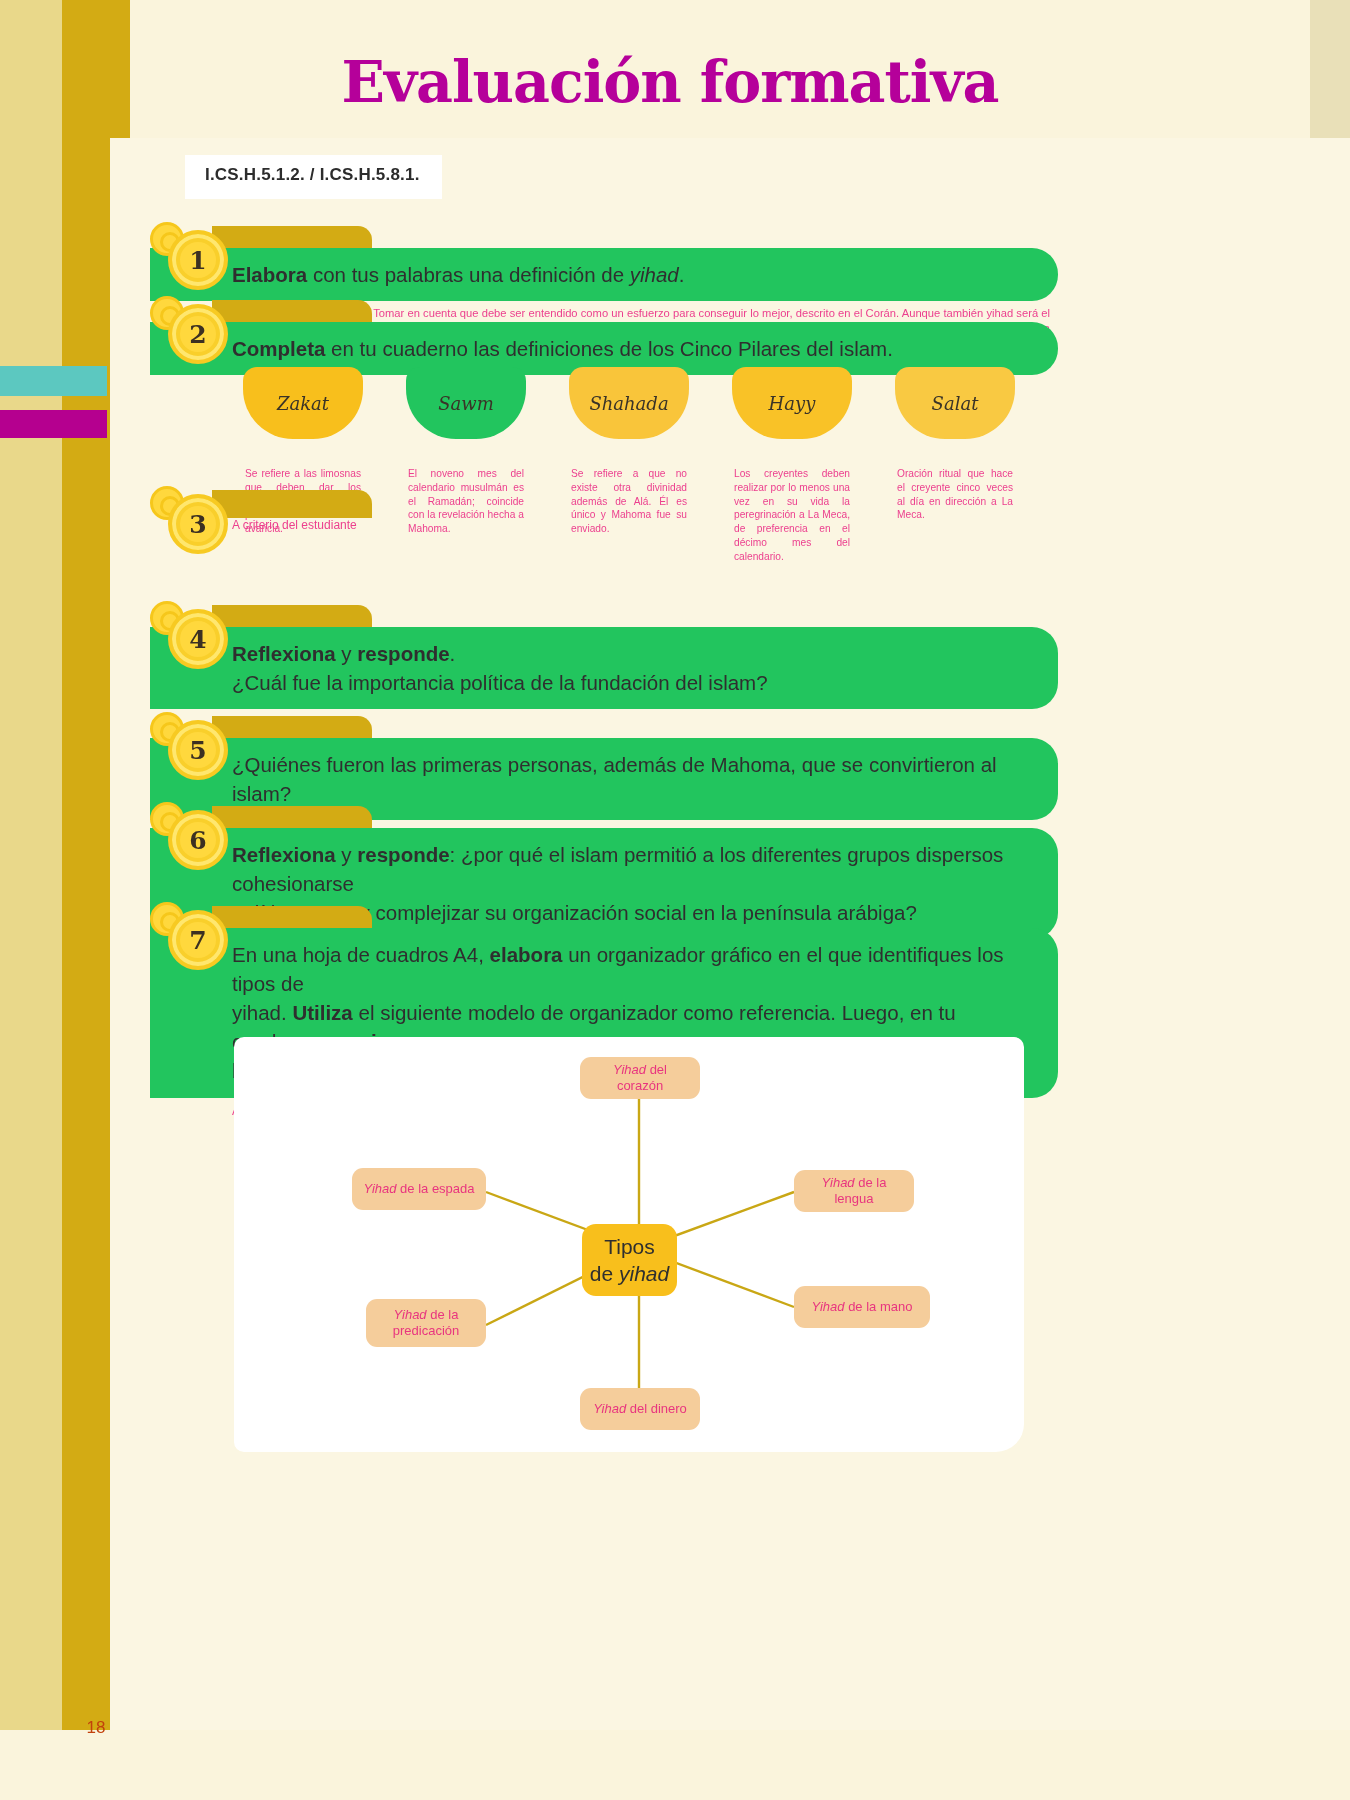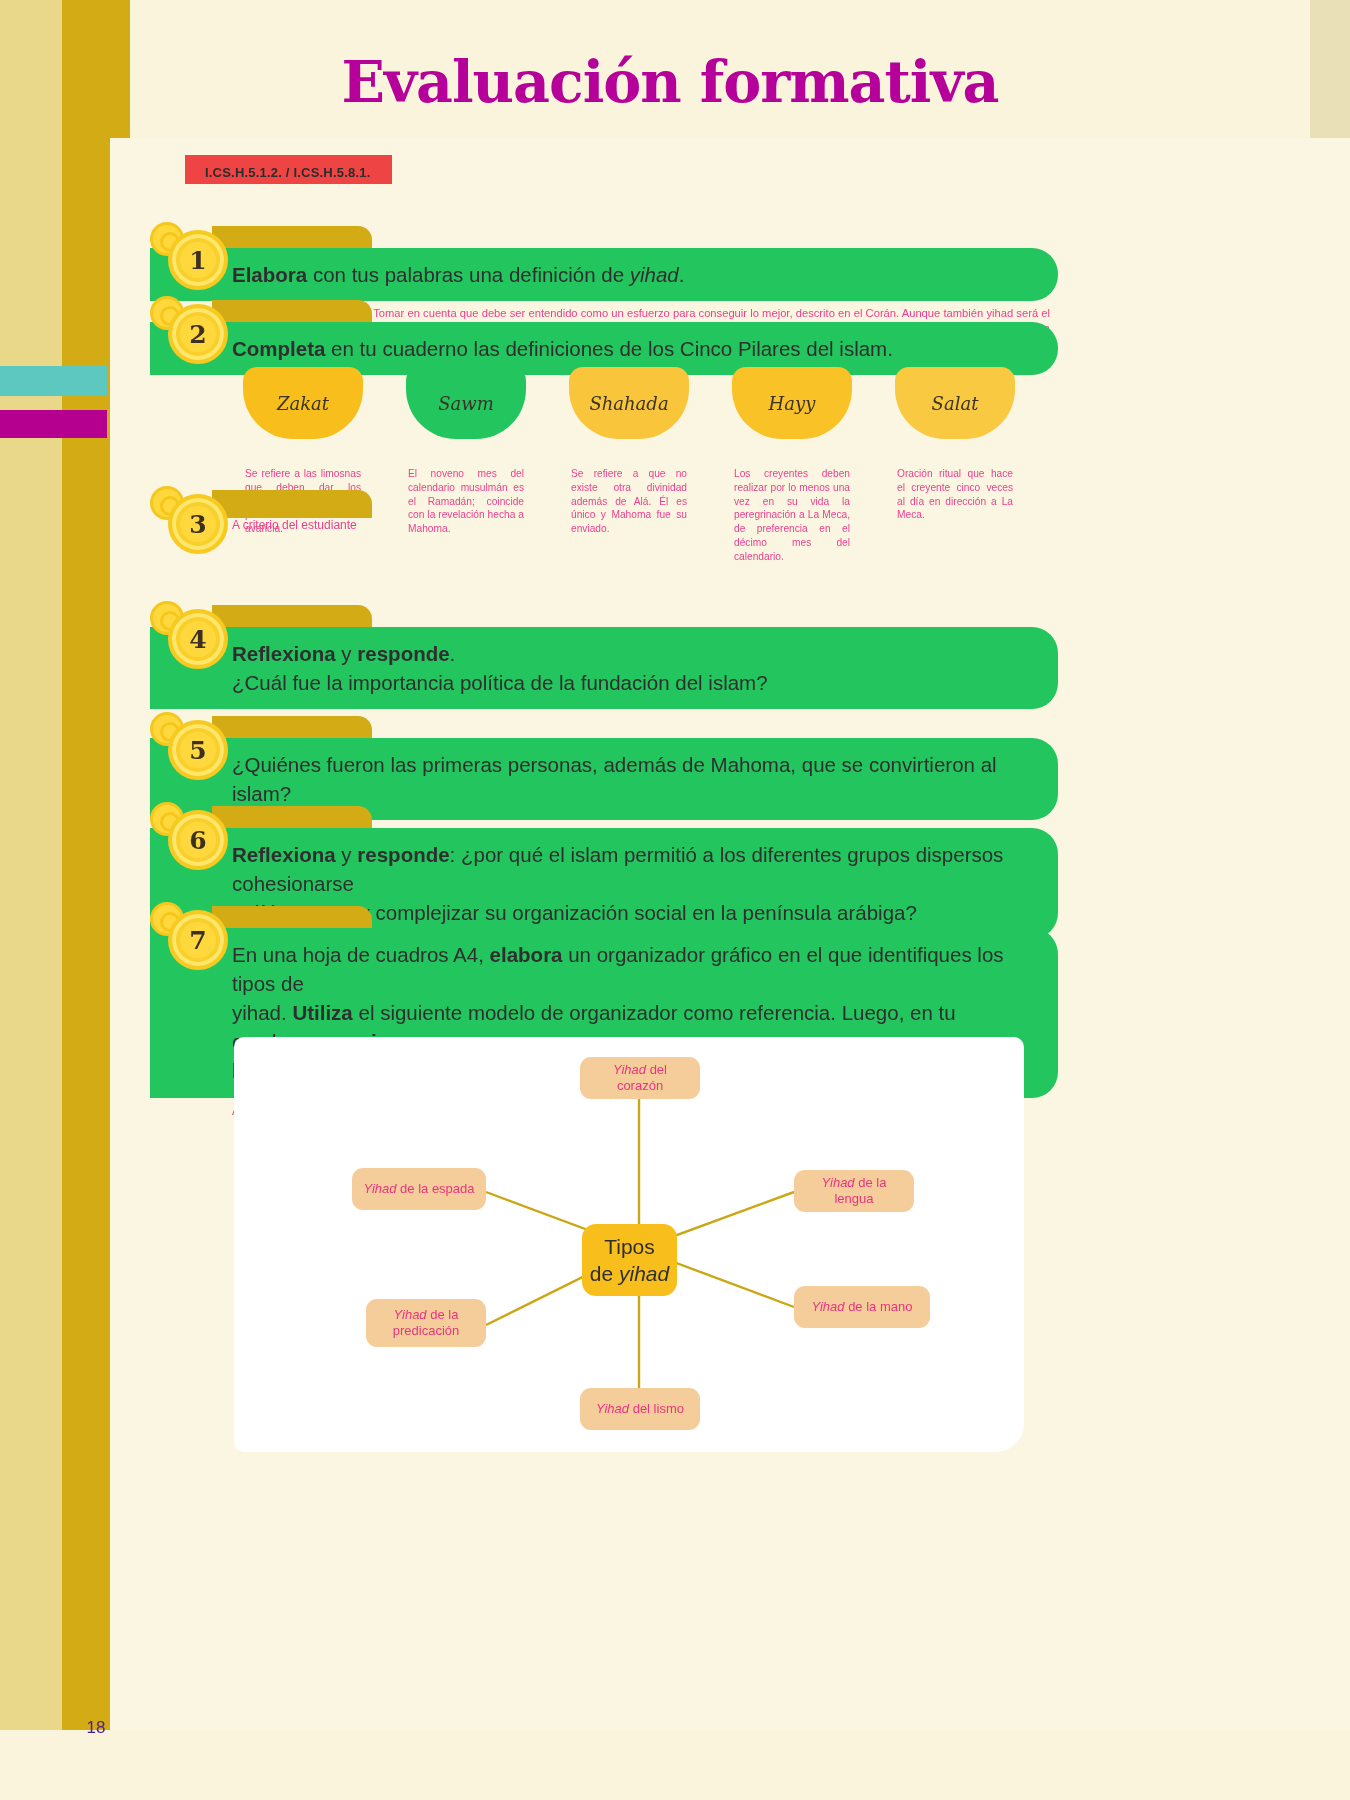--- a/index.html
+++ b/index.html
@@ -32,21 +32,21 @@
     background: #5cc8c0;
   }
   .left-magenta {
     position: absolute; left: 0; top: 410px;
     width: 107px; height: 28px;
     background: #b5008f;
   }
   .page-number {
     position: absolute; left: 62px; bottom: 62px;
     width: 68px; text-align: center;
-    color: #4c1d95; font-size: 17px;
+    color: #c2410c; font-size: 17px;
     font-family: "Liberation Sans", sans-serif;
   }
 
   
   .top-strip {
     position: absolute; left: 130px; top: 0;
     width: 1220px; height: 140px;
     background: #faf4dc;
   }
   .top-strip-right {
@@ -68,25 +68,25 @@
   
   .board {
     position: absolute; left: 110px; top: 138px;
     width: 1240px; height: 1592px;
     background: #fbf6e2;
   }
 
   
   .std-chip {
     position: absolute; left: 185px; top: 155px;
-    background: #ef4444;
+    background: #ffffff;
     color: #2c2c2c;
     font-weight: bold;
-    font-size: 13px;
-    padding: 10px 22px 4px 20px;
+    font-size: 17px;
+    padding: 10px 22px 14px 20px;
     letter-spacing: .2px;
   }
 
   
   .qblock { position: absolute; left: 150px; }
 
   .tab {
     position: absolute; left: 62px; top: -22px;
     width: 160px; height: 28px;
     background: #d3ab14;
@@ -404,21 +404,21 @@
 
     <div class="node" style="left:560px; top:133px; width:120px; height:42px;">
       <span><i>Yihad</i><span> de la lengua</span></span>
     </div>
 
     <div class="node" style="left:560px; top:249px; width:136px; height:42px;">
       <span><i>Yihad</i><span> de la mano</span></span>
     </div>
 
     <div class="node" style="left:346px; top:351px; width:120px; height:42px;">
-      <span><i>Yihad</i><span> del lismo</span></span>
+      <span><i>Yihad</i><span> del dinero</span></span>
     </div>
 
     <div class="node" style="left:132px; top:262px; width:120px; height:48px;">
       <span><i>Yihad</i><span> de la</span><br><span>predicación</span></span>
     </div>
 
     <div class="node" style="left:118px; top:131px; width:134px; height:42px;">
       <span><i>Yihad</i><span> de la espada</span></span>
     </div>
   </div>

